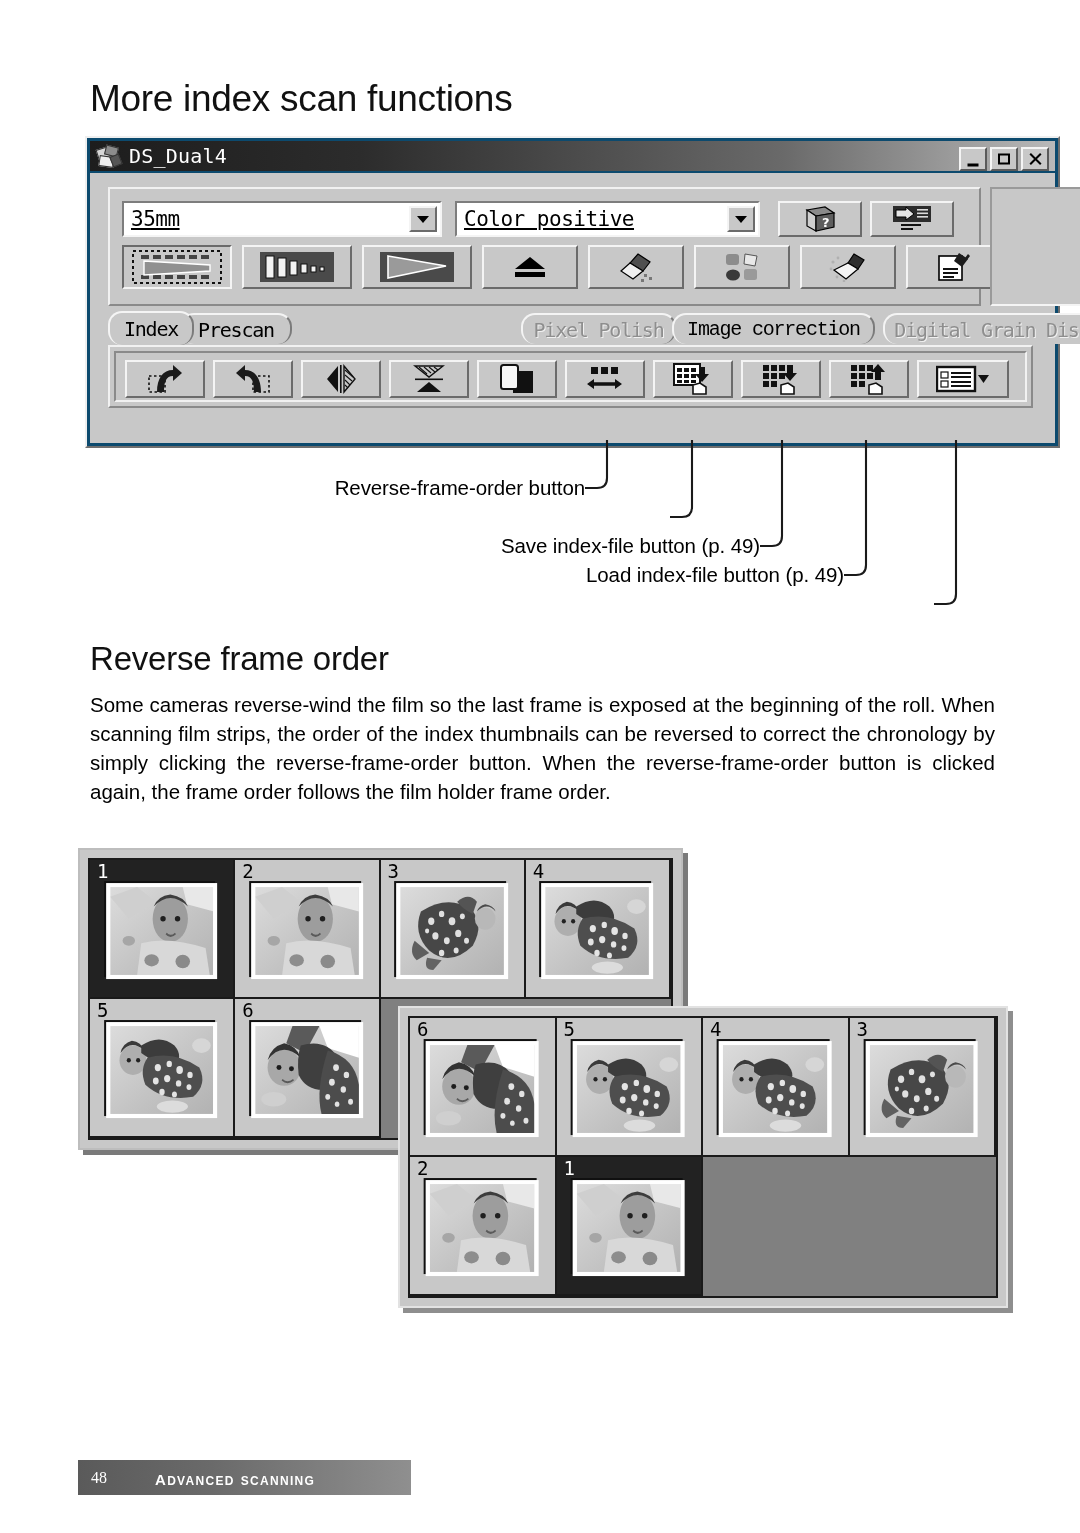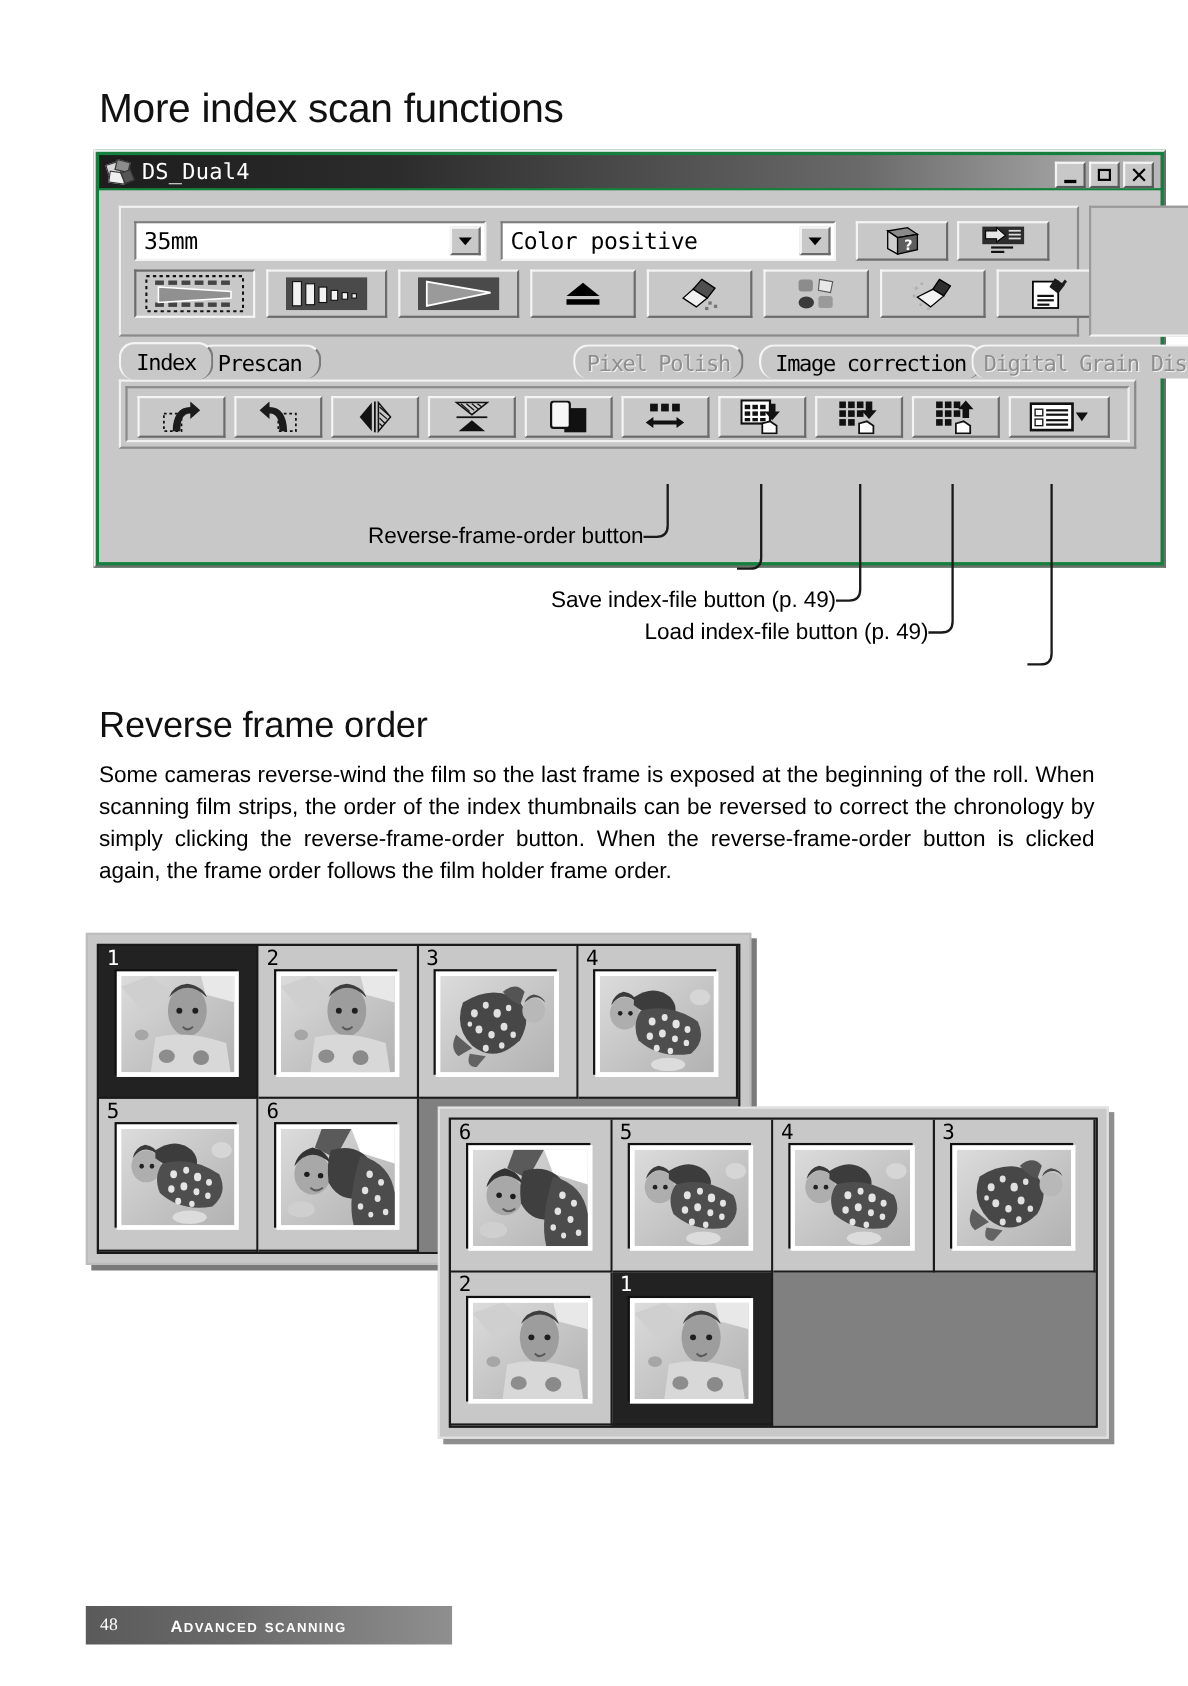--- a/index.html
+++ b/index.html
@@ -12,22 +12,22 @@
   }
 
   
   #page-title{
     position:absolute;left:90px;top:78px;width:900px;
     font-size:37px;font-weight:400;letter-spacing:-0.3px;color:#111;
   }
 
   
   #app-window{
-    position:absolute;left:85px;top:136px;width:975px;height:380px;
-    background:#15803d;
+    position:absolute;left:85px;top:136px;width:975px;height:312px;
+    background:#0c4a6e;
     border-top:2px solid #efefef;border-left:2px solid #efefef;
     border-right:2px solid #6e6e6e;border-bottom:2px solid #6e6e6e;
     box-sizing:border-box;
   }
   #title-bar{
     position:absolute;left:3px;top:3px;right:3px;height:30px;
     background:linear-gradient(to right,#1d1d1d 0%,#2c2c2c 28%,#6a6a6a 72%,#b9b9b9 100%);
     display:flex;align-items:center;
   }
   #app-icon{width:26px;height:22px;margin-left:6px;margin-right:7px;position:relative;flex:0 0 auto;}
@@ -73,21 +73,21 @@
     position:absolute;left:900px;top:14px;width:92px;height:119px;background:#c8c8c8;
     border-top:2px solid #9a9a9a;border-left:2px solid #9a9a9a;
     border-right:2px solid #f4f4f4;border-bottom:2px solid #f4f4f4;
     box-sizing:border-box;
   }
 
   .combo{
     position:absolute;height:36px;background:#fff;
     border-top:2px solid #7d7d7d;border-left:2px solid #7d7d7d;
     border-right:2px solid #f4f4f4;border-bottom:2px solid #f4f4f4;
-    box-sizing:border-box;display:flex;align-items:center;
+    box-sizing:border-box;display:flex;align-items:center;text-decoration:underline;
   }
   .combo .val{
     flex:1;padding-left:7px;font-family:"DejaVu Sans Mono",monospace;
     font-size:21px;white-space:nowrap;overflow:hidden;color:#000;letter-spacing:-0.5px;
   }
   .combo .arrowbox{
     width:28px;height:26px;margin-right:3px;background:#c8c8c8;
     border-top:2px solid #f4f4f4;border-left:2px solid #f4f4f4;
     border-right:2px solid #6b6b6b;border-bottom:2px solid #6b6b6b;
     box-sizing:border-box;position:relative;flex:0 0 auto;
@@ -361,21 +361,21 @@
       </div>
     </div>
 
     <div id="side-box"></div>
 
     <div id="tab-strip">
       <div class="tab active" style="left:0px;width:86px;">Index</div>
       <div class="tab" style="left:72px;width:112px;">Prescan</div>
       <div class="tab" style="left:202px;width:209px;margin-top:40px;">Exposure control</div>
       <div class="tab disabled" style="left:413px;width:155px;">Pixel Polish</div>
-      <div class="tab" style="left:582px;width:203px;">Image correction</div>
+      <div class="tab" style="left:564px;width:203px;font-family:Liberation Mono, monospace;">Image correction</div>
       <div class="tab disabled" style="left:775px;width:272px;">Digital Grain Dissolver</div>
     </div>
 
     <div class="grp" id="index-bar">
       <div id="index-bar-inner"></div>
 
       <div class="tbtn" style="left:15px;top:13px;width:80px;height:38px;">
         <svg width="36" height="30" viewBox="0 0 36 30">
           <rect x="2" y="12" width="16" height="16" fill="none" stroke="#111" stroke-width="1.6" stroke-dasharray="2.5,2.5"></rect>
           <path d="M10 28 C10 14 16 6 26 6 L26 1 L35 9 L26 17 L26 12 C19 12 17 18 17 28 Z" fill="#1b1b1b"></path>

